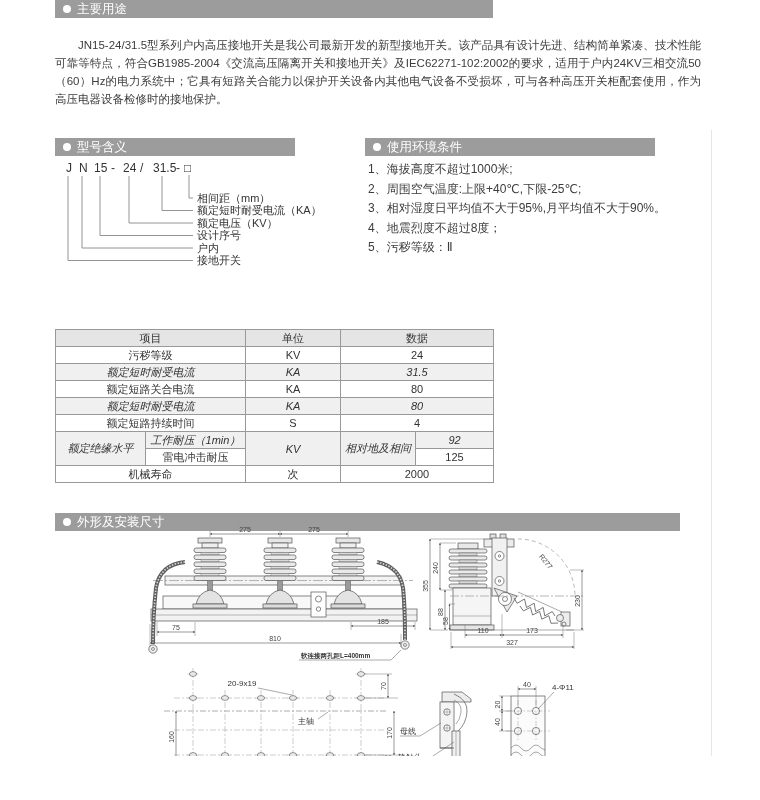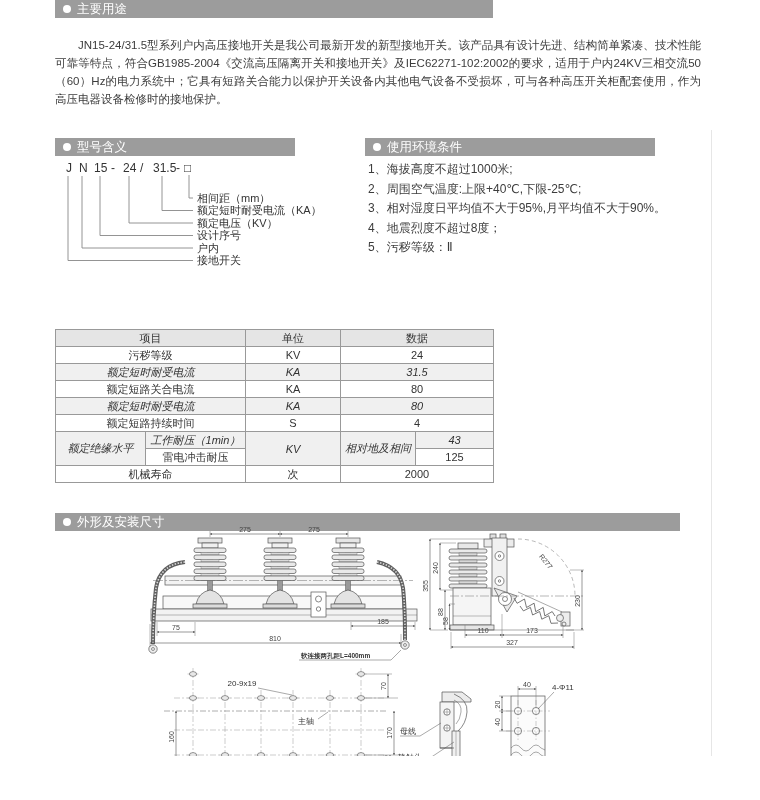--- a/index.html
+++ b/index.html
@@ -131,21 +131,21 @@
       <tr>
         <td colspan="2">额定短路持续时间</td>
         <td>S</td>
         <td colspan="2">4</td>
       </tr>
       <tr class="shade">
         <td rowspan="2">额定绝缘水平</td>
         <td>工作耐压（1min）</td>
         <td rowspan="2">KV</td>
         <td rowspan="2">相对地及相间</td>
-        <td>43</td>
+        <td>92</td>
       </tr>
       <tr>
         <td>雷电冲击耐压</td>
         <td>125</td>
       </tr>
       <tr>
         <td colspan="2">机械寿命</td>
         <td>次</td>
         <td colspan="2">2000</td>
       </tr>

